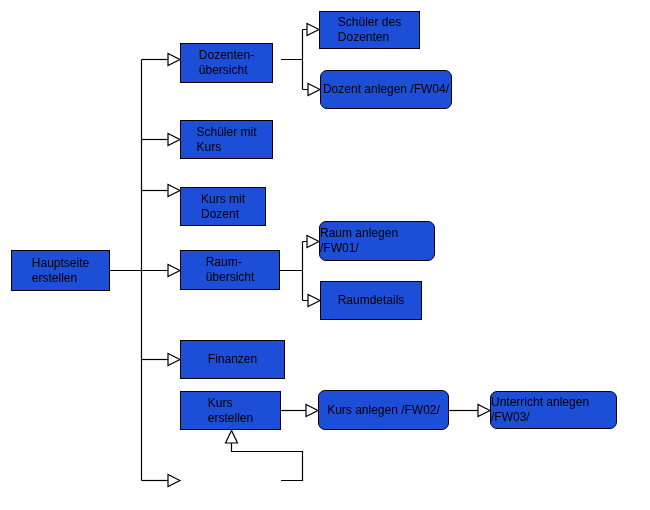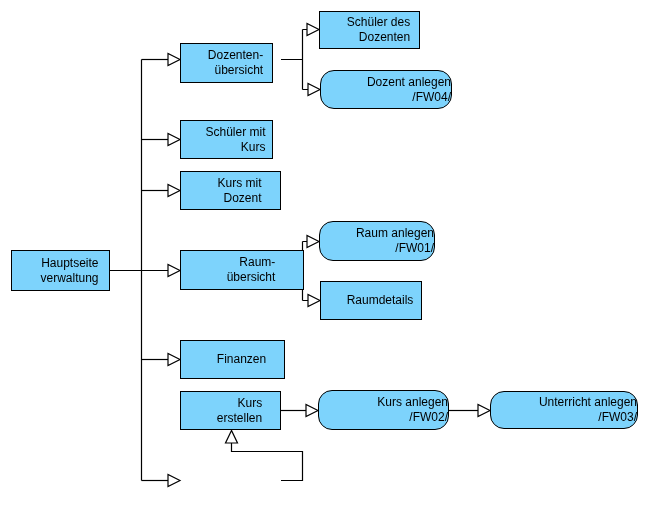--- a/index.html
+++ b/index.html
@@ -6,27 +6,26 @@
   .canvas{
     position:relative;width:650px;height:510px;background:#ffffff;
     font-family:"Liberation Sans","DejaVu Sans",sans-serif;color:#000000;
     overflow:hidden;
   }
   .edges{position:absolute;left:0;top:0;width:650px;height:510px;}
   .edges path{stroke:#000000;stroke-width:1.2;fill:none;}
   .edges polygon{stroke:#000000;stroke-width:1.2;fill:#ffffff;}
   .node{
     position:absolute;box-sizing:border-box;
-    border:1px solid #000000;background:#7dd3fc;
+    border:1px solid #000000;background:#1d4ed8;
     display:flex;align-items:center;justify-content:center;
-    text-align:right;font-size:12px;line-height:15px;
+    text-align:left;font-size:12px;line-height:15px;
     white-space:pre-line;
-    padding-left:18px;
   }
-  .rounded{border-radius:14px;}
+  .rounded{border-radius:7px;}
 </style>
 </head>
 <body>
 
 <div class="canvas">
 
   <svg class="edges" width="650" height="510" viewBox="0 0 650 510" xmlns="http://www.w3.org/2000/svg">
 
     <path d="M141.5,59.5 V480.5"></path>
 
@@ -55,46 +54,46 @@
     <path d="M281,410.5 H306"></path>
     <polygon points="318,410.5 306,404.5 306,416.5"></polygon>
     <path d="M449,410.5 H478"></path>
     <polygon points="490,410.5 478,404.5 478,416.5"></polygon>
 
     <path d="M281,480.5 H302.5 V451.5 H231.5 V443"></path>
     <polygon points="231.5,430.5 225.5,443 237.5,443"></polygon>
   </svg>
 
   <div class="node" style="left:11px;top:250px;width:99px;height:41px">Hauptseite
-verwaltung</div>
+erstellen</div>
 
   <div class="node" style="left:180px;top:43px;width:93px;height:40px">Dozenten-
 übersicht</div>
 
   <div class="node" style="left:180px;top:120px;width:93px;height:39px">Schüler mit
 Kurs</div>
 
-  <div class="node" style="left:180px;top:171px;width:101px;height:39px">Kurs mit
+  <div class="node" style="left:180px;top:187px;width:86px;height:39px">Kurs mit
 Dozent</div>
 
-  <div class="node" style="left:180px;top:250px;width:124px;height:40px">Raum-
+  <div class="node" style="left:180px;top:250px;width:100px;height:40px">Raum-
 übersicht</div>
 
   <div class="node" style="left:180px;top:340px;width:105px;height:39px">Finanzen</div>
 
   <div class="node" style="left:180px;top:391px;width:101px;height:39px">Kurs
 erstellen</div>
 
 
   <div class="node" style="left:319px;top:11px;width:101px;height:38px">Schüler des
 Dozenten</div>
 
   <div class="node rounded" style="left:320px;top:70px;width:132px;height:39px">Dozent anlegen /FW04/</div>
 
   <div class="node rounded" style="left:319px;top:221px;width:116px;height:40px">Raum anlegen /FW01/</div>
 
   <div class="node" style="left:320px;top:281px;width:102px;height:39px">Raumdetails</div>
 
   <div class="node rounded" style="left:318px;top:390px;width:131px;height:40px">Kurs anlegen /FW02/</div>
 
-  <div class="node rounded" style="left:490px;top:391px;width:148px;height:38px">Unterricht anlegen /FW03/</div>
+  <div class="node rounded" style="left:490px;top:391px;width:127px;height:38px">Unterricht anlegen /FW03/</div>
 
 </div>
 
 </body></html>

